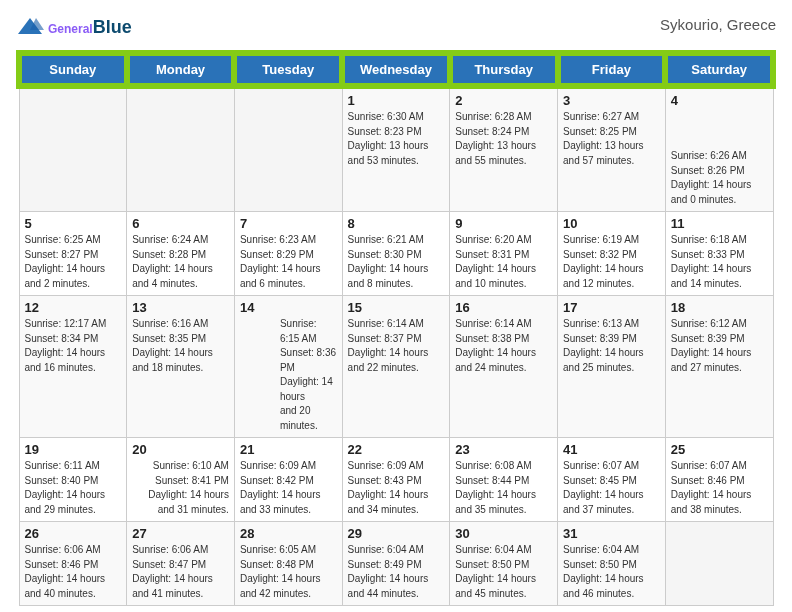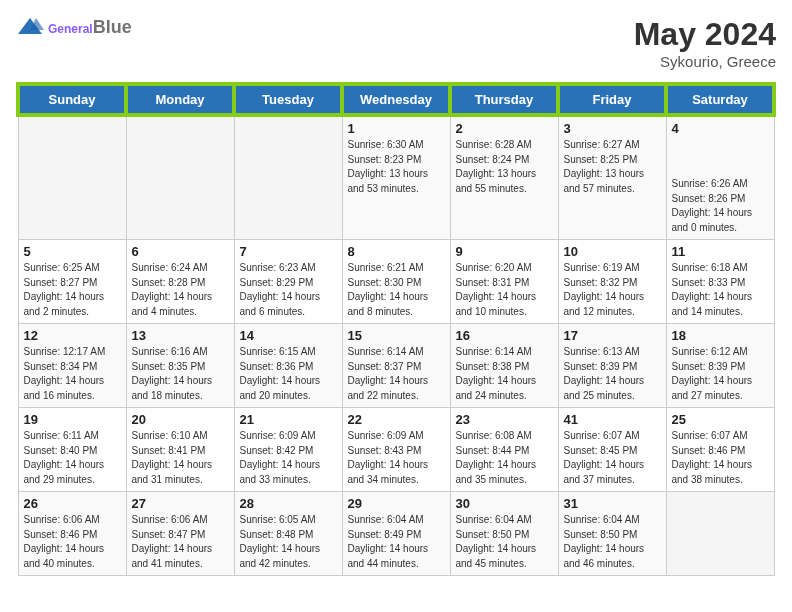--- a/index.html
+++ b/index.html
@@ -41,21 +41,21 @@
       width: 100%;
       border-collapse: collapse;
       border: 1px solid #ccc;
     }
     .calendar th {
       background-color: #2a72b8;
       color: #fff;
       text-align: center;
       padding: 6px 4px;
       font-size: 13px;
-      border: 4px solid #84cc16;
+      border: 6px solid #84cc16;
     }
     .calendar td {
       vertical-align: top;
       border: 1px solid #ccc;
       padding: 4px 5px;
       width: calc(100% / 7);
       height: 80px;
       background: #fff;
     }
     .calendar tr:nth-child(odd) td {
@@ -83,25 +83,24 @@
 </head>
 <body>
 
 <div class="header">
   <div class="logo">
     <svg class="logo-icon" viewBox="0 0 28 22" xmlns="http://www.w3.org/2000/svg">
       <polygon points="14,2 26,18 2,18" fill="#2a72b8"></polygon>
       <polygon points="20,2 28,14 14,14" fill="#1a5fa8" opacity="0.6"></polygon>
     </svg>
     <div>
-      <span style="font-size:12px;font-weight:bold;color:#8b5cf6;">General</span><span style="font-size:18px;font-weight:bold;color:#737373;">Blue</span>
+      <span style="font-size:12px;font-weight:bold;color:#8b5cf6;">General</span><span style="font-size:18px;font-weight:bold;color:#0c4a6e;">Blue</span>
     </div>
   </div>
   <div class="title-block">
-    <div class="month-year">May 2024</div>
     <div class="location">Sykourio, Greece</div>
   </div>
 </div>
 
 <table class="calendar">
   <thead>
     <tr>
     <th>Sunday</th>
         <th>Monday</th>
         <th>Tuesday</th>
@@ -206,21 +205,21 @@
         </td>
         <td>
           <span class="day-number">13</span>
           <div class="day-info" style="white-space: pre-line;">Sunrise: 6:16 AM
 Sunset: 8:35 PM
 Daylight: 14 hours
 and 18 minutes.</div>
         </td>
         <td>
           <span class="day-number">14</span>
-          <div class="day-info" style="white-space: pre-line;">Sunrise: 6:15 AM
+          <div class="day-info" style="white-space: pre-line; margin-left: 40px;">Sunrise: 6:15 AM
 Sunset: 8:36 PM
 Daylight: 14 hours
 and 20 minutes.</div>
         </td>
         <td>
           <span class="day-number">15</span>
           <div class="day-info" style="white-space: pre-line;">Sunrise: 6:14 AM
 Sunset: 8:37 PM
 Daylight: 14 hours
 and 22 minutes.</div>
@@ -250,21 +249,21 @@
       <tr>
         <td>
           <span class="day-number">19</span>
           <div class="day-info" style="white-space: pre-line;">Sunrise: 6:11 AM
 Sunset: 8:40 PM
 Daylight: 14 hours
 and 29 minutes.</div>
         </td>
         <td>
           <span class="day-number">20</span>
-          <div class="day-info" style="white-space: pre-line;">Sunrise: 6:10 AM
+          <div class="day-info" style="white-space: pre-line; text-align: right;">Sunrise: 6:10 AM
 Sunset: 8:41 PM
 Daylight: 14 hours
 and 31 minutes.</div>
         </td>
         <td>
           <span class="day-number">21</span>
           <div class="day-info" style="white-space: pre-line;">Sunrise: 6:09 AM
 Sunset: 8:42 PM
 Daylight: 14 hours
 and 33 minutes.</div>

